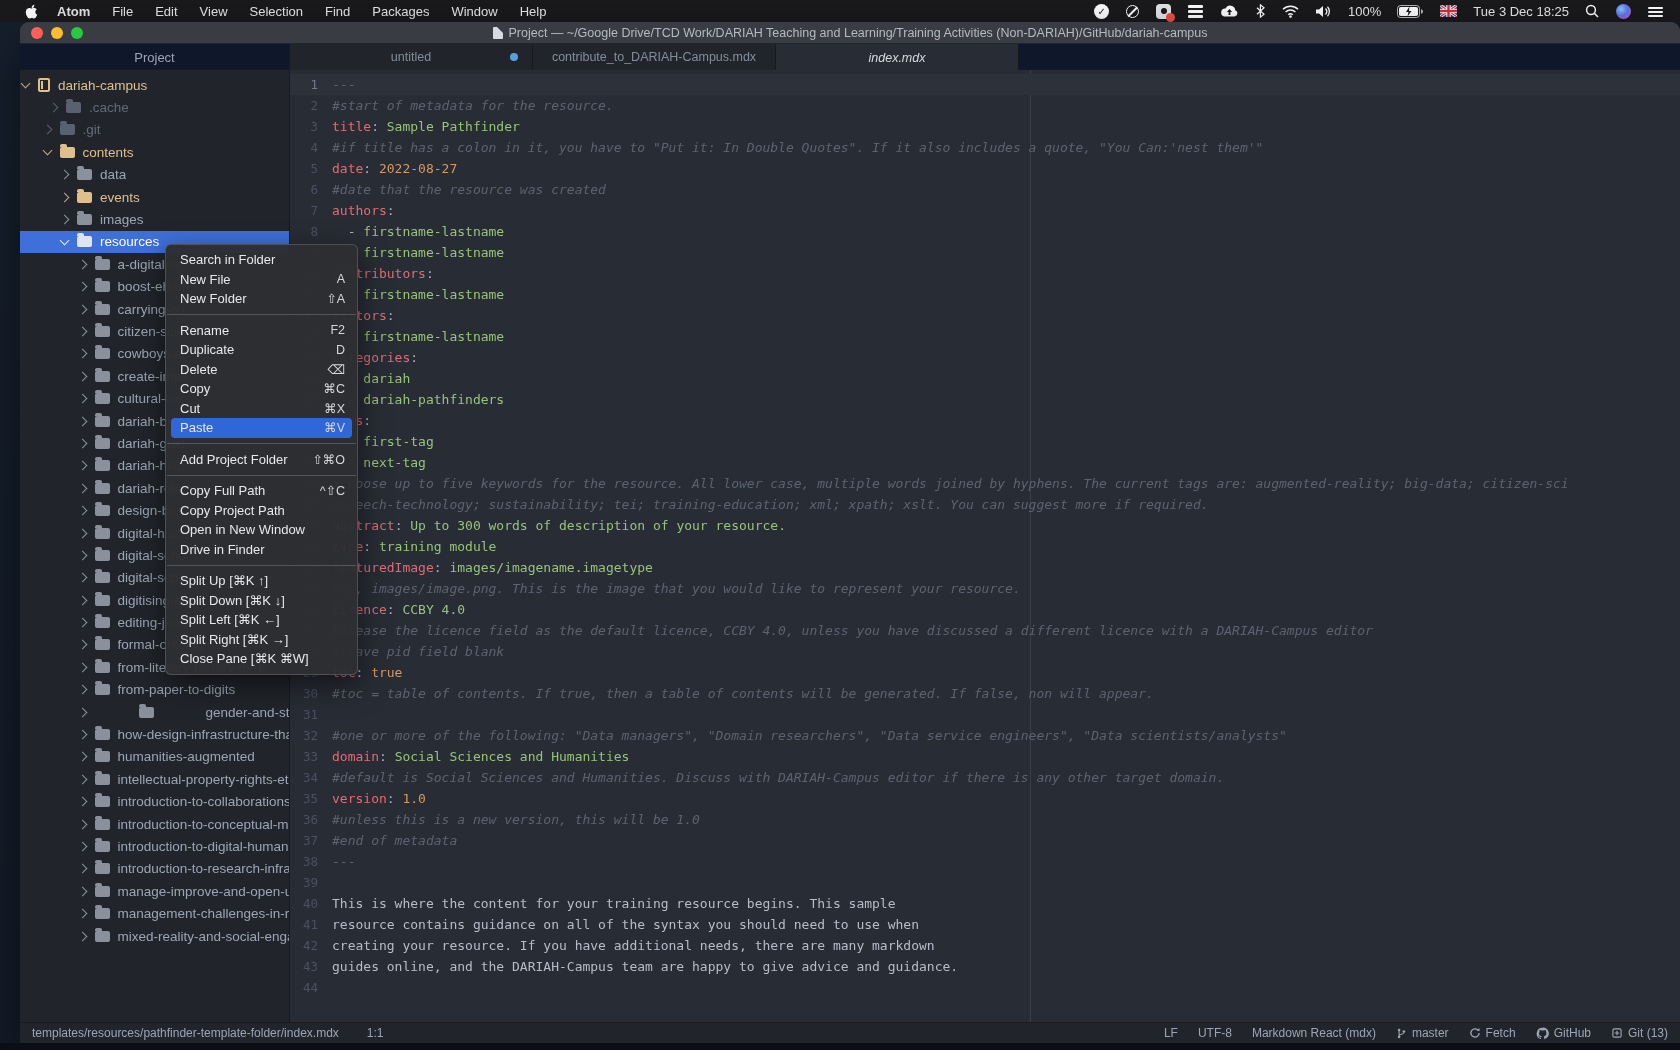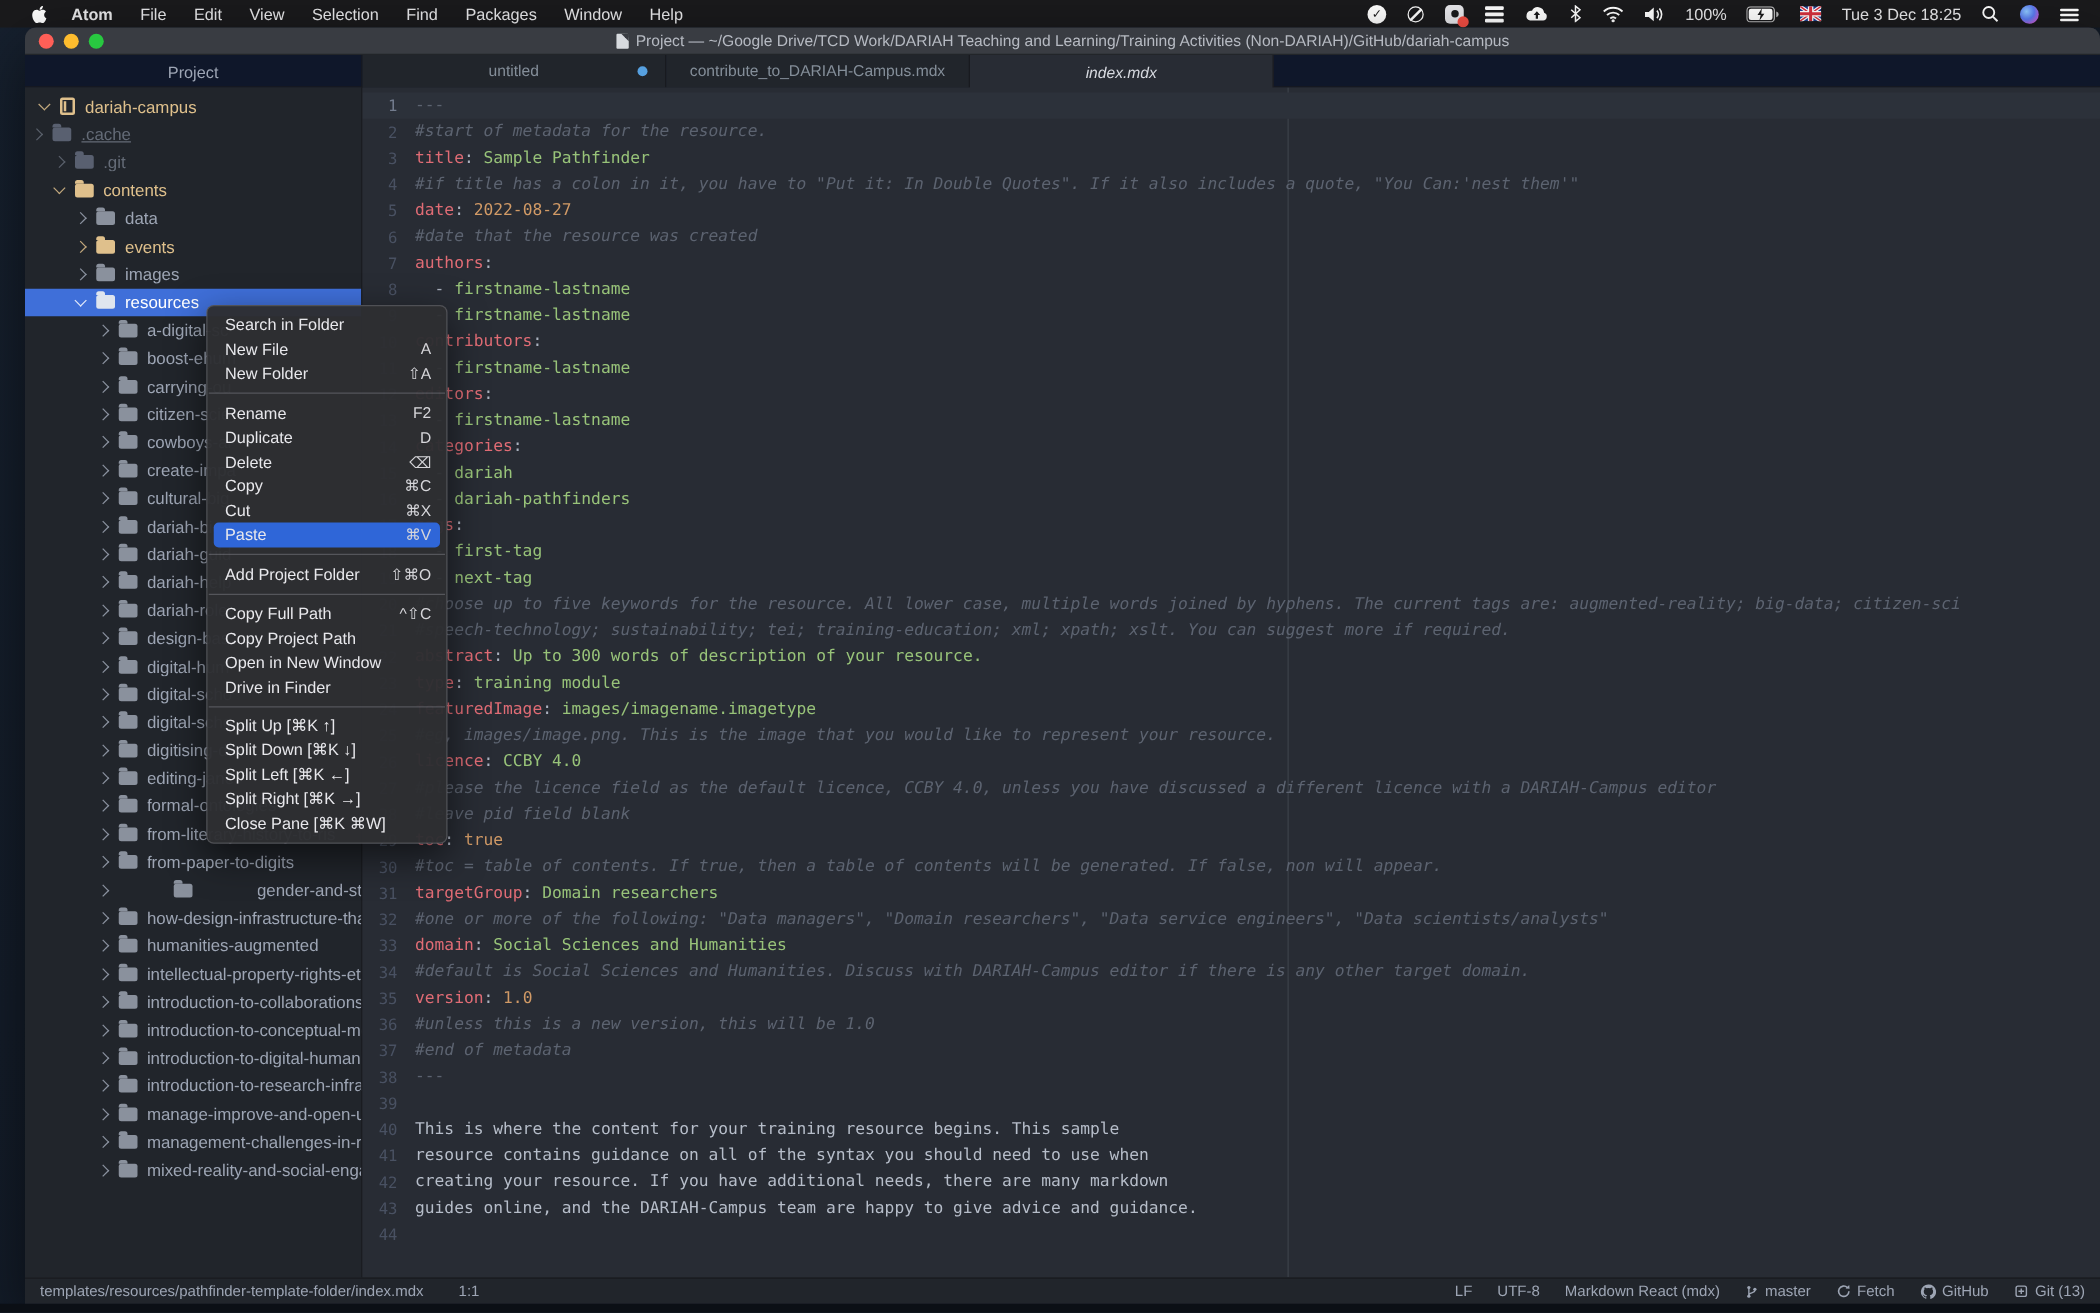--- a/index.html
+++ b/index.html
@@ -239,26 +239,26 @@
           <div class="tab">
             <span class="tab-label">contribute_to_DARIAH-Campus.mdx</span>
           </div>
           <div class="tab active">
             <span class="tab-label">index.mdx</span>
           </div>
         </div>
     </div>
 
     <div class="sidebar" id="tree">
-        <div class="tree-row modified" style="padding-left: 12px;">
+        <div class="tree-row modified" style="padding-left: 2px;">
           <span class="chev down"></span>
           <span class="repo"></span>
           <span class="tree-label">dariah-campus</span>
         </div>
-        <div class="tree-row ignored" style="padding-left: 6px; text-decoration: underline;">
+        <div class="tree-row ignored" style="padding-left: 30px;">
           <span class="chev right"></span>
           <span class="fold"></span>
           <span class="tree-label">.cache</span>
         </div>
         <div class="tree-row ignored" style="padding-left: 23.5px;">
           <span class="chev right"></span>
           <span class="fold"></span>
           <span class="tree-label">.git</span>
         </div>
         <div class="tree-row modified" style="padding-left: 23.5px; text-align: center;">
@@ -469,21 +469,21 @@
           <div class="code-line"><span class="gutter">21</span><span class="code"><span class="c-cm">#speech-technology; sustainability; tei; training-education; xml; xpath; xslt. You can suggest more if required.</span></span></div>
           <div class="code-line"><span class="gutter">22</span><span class="code"><span class="c-k">abstract</span><span class="c-pu">: </span><span class="c-s">Up to 300 words of description of your resource.</span></span></div>
           <div class="code-line"><span class="gutter">23</span><span class="code"><span class="c-k">type</span><span class="c-pu">: </span><span class="c-s">training module</span></span></div>
           <div class="code-line"><span class="gutter">24</span><span class="code"><span class="c-k">featuredImage</span><span class="c-pu">: </span><span class="c-s">images/imagename.imagetype</span></span></div>
           <div class="code-line"><span class="gutter">25</span><span class="code"><span class="c-cm">#eg, images/image.png. This is the image that you would like to represent your resource.</span></span></div>
           <div class="code-line"><span class="gutter">26</span><span class="code"><span class="c-k">licence</span><span class="c-pu">: </span><span class="c-s">CCBY 4.0</span></span></div>
           <div class="code-line"><span class="gutter">27</span><span class="code"><span class="c-cm">#please the licence field as the default licence, CCBY 4.0, unless you have discussed a different licence with a DARIAH-Campus editor</span></span></div>
           <div class="code-line"><span class="gutter">28</span><span class="code"><span class="c-cm">#leave pid field blank</span></span></div>
           <div class="code-line"><span class="gutter">29</span><span class="code"><span class="c-k">toc</span><span class="c-pu">: </span><span class="c-n">true</span></span></div>
           <div class="code-line"><span class="gutter">30</span><span class="code"><span class="c-cm">#toc = table of contents. If true, then a table of contents will be generated. If false, non will appear.</span></span></div>
-          <div class="code-line"><span class="gutter">31</span><span class="code"><span class="c-k">targetGroup</span><span class="c-pu">: </span><span class="c-s">Domain researchers</span></span></div>
+          <div class="code-line"><span class="gutter">31</span></div>
           <div class="code-line"><span class="gutter">32</span><span class="code"><span class="c-cm">#one or more of the following: "Data managers", "Domain researchers", "Data service engineers", "Data scientists/analysts"</span></span></div>
           <div class="code-line"><span class="gutter">33</span><span class="code"><span class="c-k">domain</span><span class="c-pu">: </span><span class="c-s">Social Sciences and Humanities</span></span></div>
           <div class="code-line"><span class="gutter">34</span><span class="code"><span class="c-cm">#default is Social Sciences and Humanities. Discuss with DARIAH-Campus editor if there is any other target domain.</span></span></div>
           <div class="code-line"><span class="gutter">35</span><span class="code"><span class="c-k">version</span><span class="c-pu">: </span><span class="c-n">1.0</span></span></div>
           <div class="code-line"><span class="gutter">36</span><span class="code"><span class="c-cm">#unless this is a new version, this will be 1.0</span></span></div>
           <div class="code-line"><span class="gutter">37</span><span class="code"><span class="c-cm">#end of metadata</span></span></div>
           <div class="code-line"><span class="gutter">38</span><span class="code"><span class="c-dim">---</span></span></div>
           <div class="code-line"><span class="gutter">39</span><span class="code"></span></div>
           <div class="code-line"><span class="gutter">40</span><span class="code"><span class="c-tx">This is where the content for your training resource begins. This sample</span></span></div>
           <div class="code-line"><span class="gutter">41</span><span class="code"><span class="c-tx">resource contains guidance on all of the syntax you should need to use when</span></span></div>

